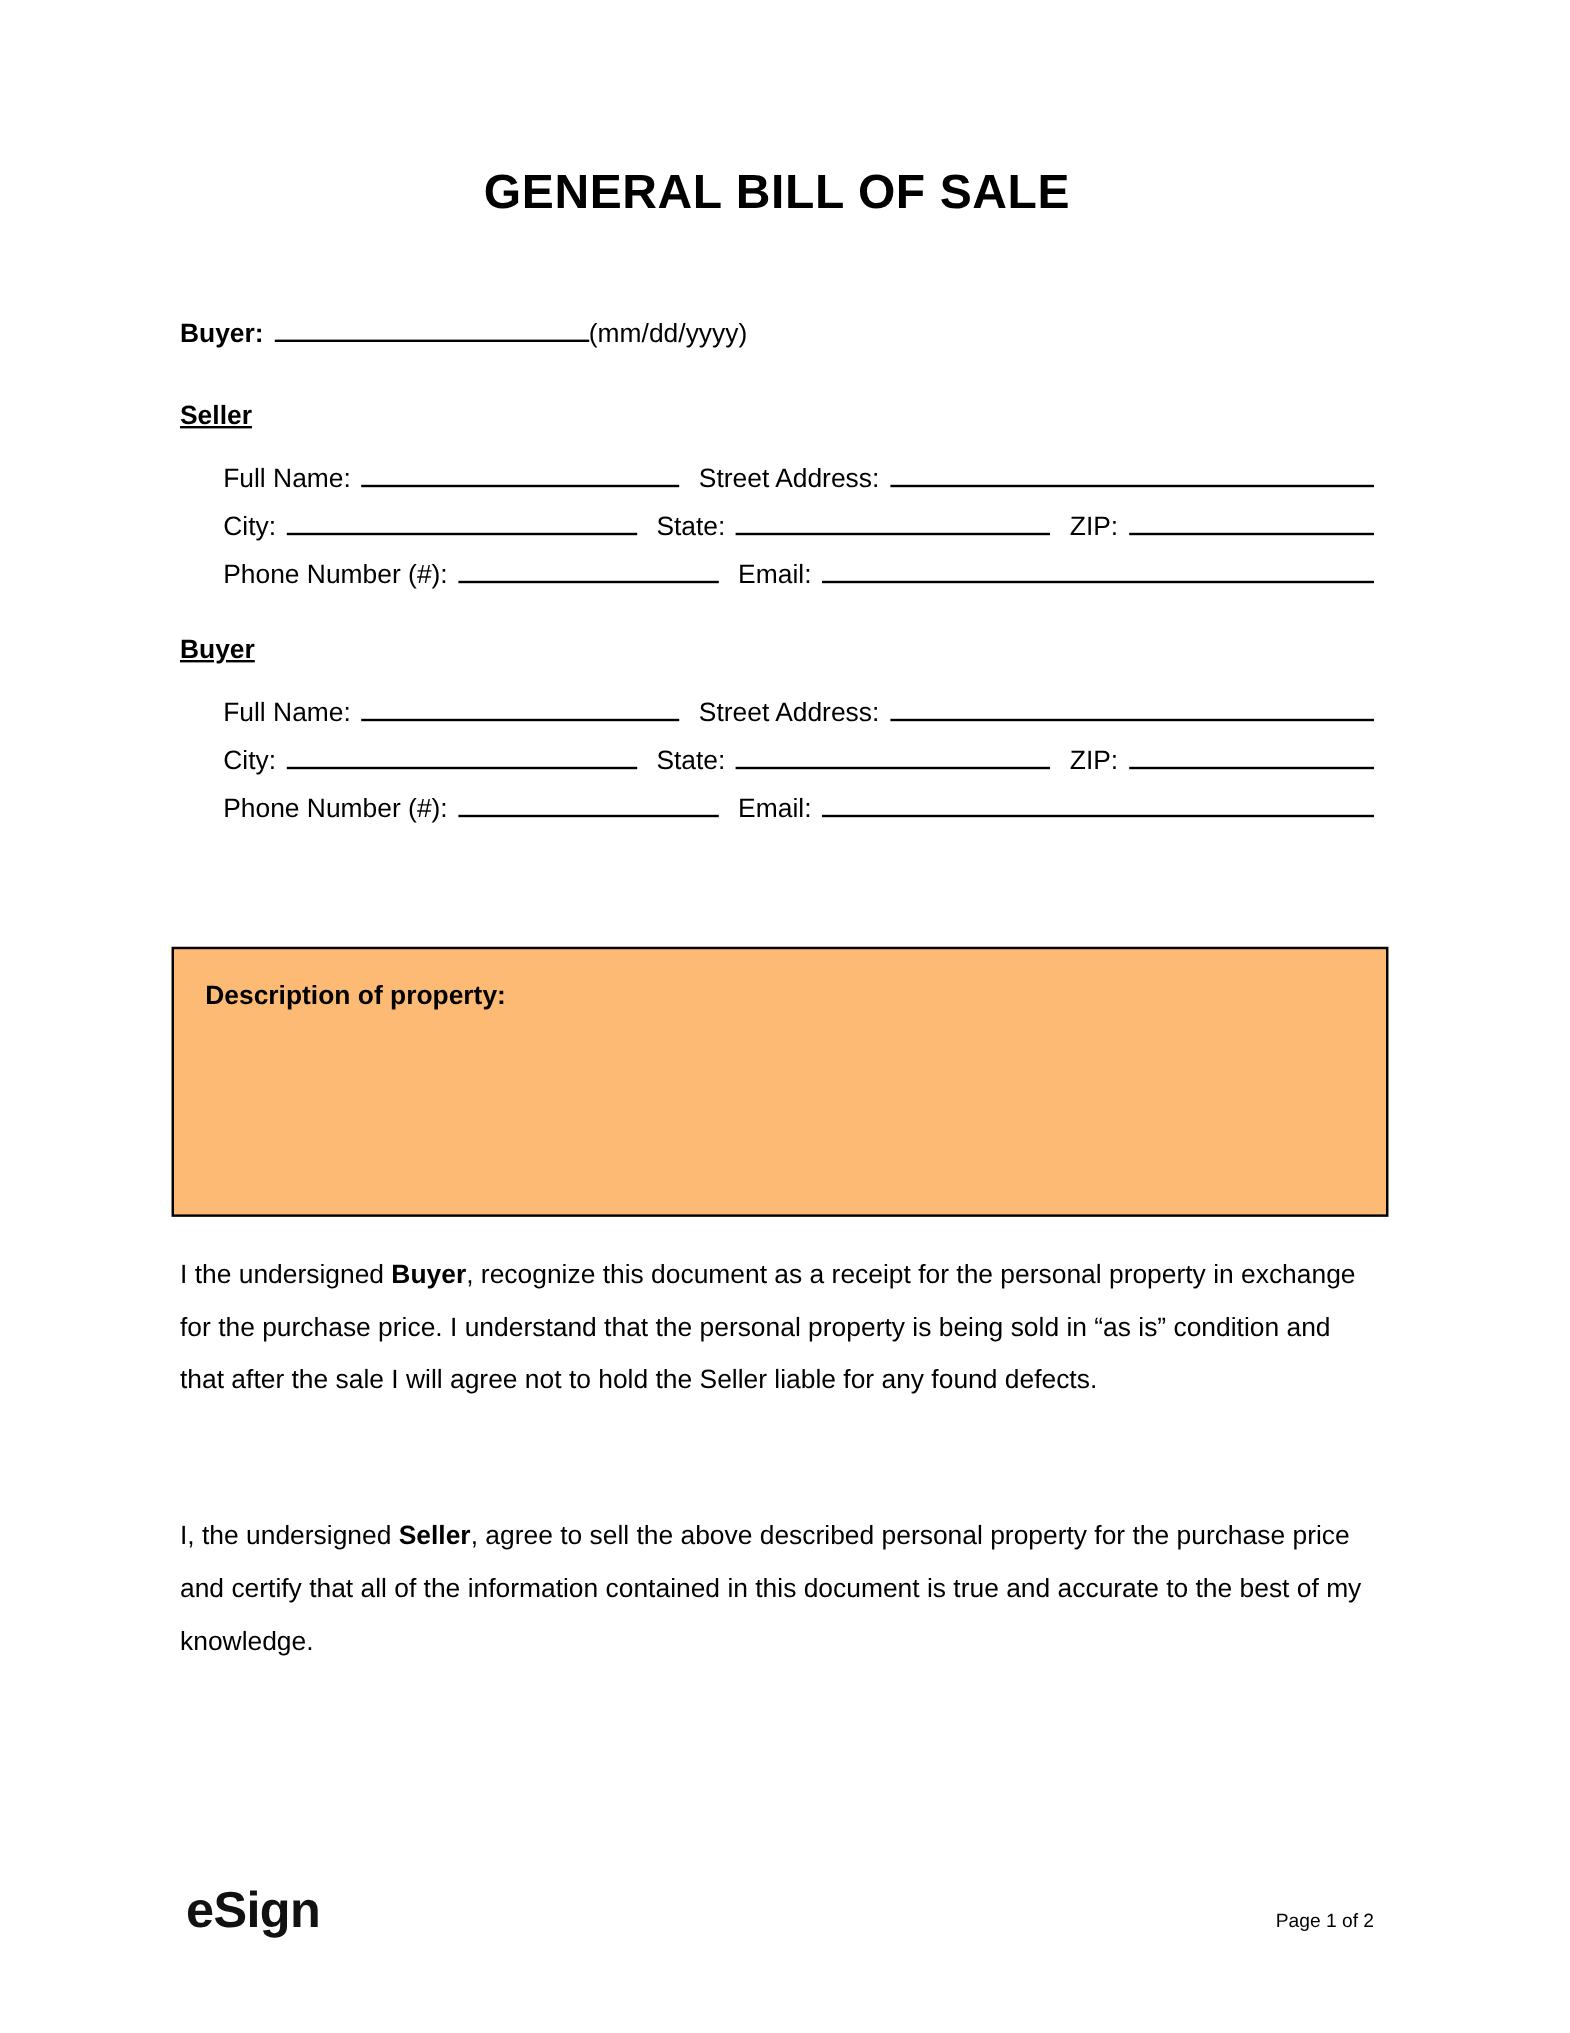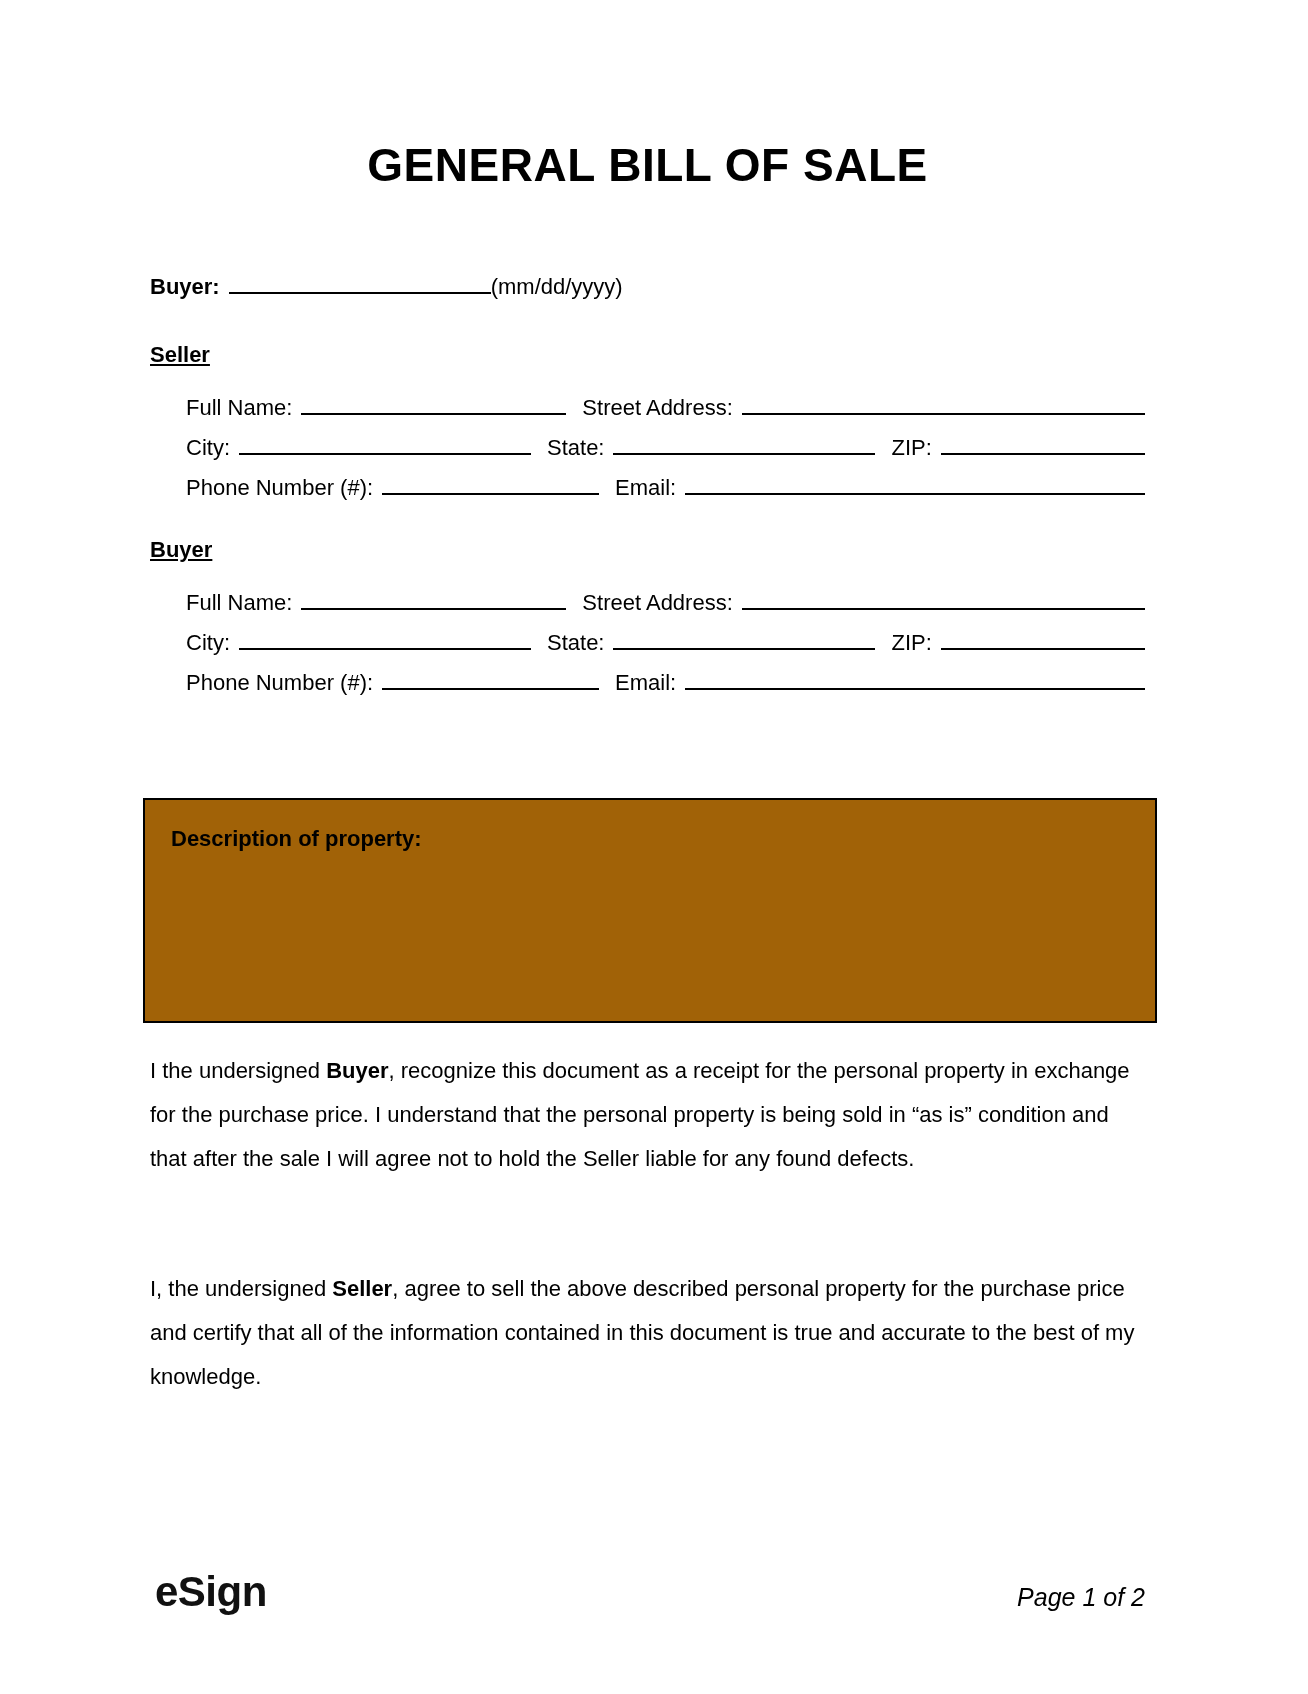--- a/index.html
+++ b/index.html
@@ -10,21 +10,21 @@
     background: #ffffff;
     font-family: "Liberation Sans", sans-serif;
     font-size: 22px;
     color: #000000;
     overflow: hidden;
     box-sizing: border-box;
   }
   .content { padding: 0 163px 0 150px; }
 
   .doc-title {
-    font-size: 46px;
+    font-size: 40px;
     font-weight: bold;
     text-align: center;
     letter-spacing: 0.5px;
     margin: 138px 0 0 0;
   }
 
   .row { display: flex; align-items: baseline; }
   .lbl { white-space: nowrap; margin-right: 9px; }
   .bold { font-weight: bold; }
   .blank {
@@ -47,21 +47,21 @@
   .section-heading.buyer-h { margin-top: 36px; }
 
   .field-row { margin-bottom: 14px; min-height: 25px; margin-left: 36px; }
   .w-fullname { width: 265px; }
   .w-city { width: 292px; }
   .w-state { width: 262px; }
   .w-phone { width: 217px; }
 
   .property-box {
     margin: 102px -12px 0 -7px;
-    background: #a16207;
+    background: #fdba74;
     border: 2px solid #000000;
     height: 225px;
     box-sizing: border-box;
     padding: 26px 30px 22px 26px;
     display: flex;
     flex-direction: column;
     justify-content: space-between;
   }
   .desc-area { flex: 1 1 auto; }
   .pp-row { display: flex; align-items: baseline; }
@@ -83,21 +83,21 @@
     display: flex;
     justify-content: space-between;
     align-items: baseline;
   }
   .brand {
     font-weight: bold;
     font-size: 42px;
     letter-spacing: -0.5px;
     color: #111111;
   }
-  .page-num { font-size: 25px; font-style: italic; }
+  .page-num { font-size: 16px; }
 </style>
 </head>
 <body>
 
 <div class="page">
   <div class="content">
 
     <h1 class="doc-title">GENERAL BILL OF SALE</h1>
 
     <div class="row date-row">

